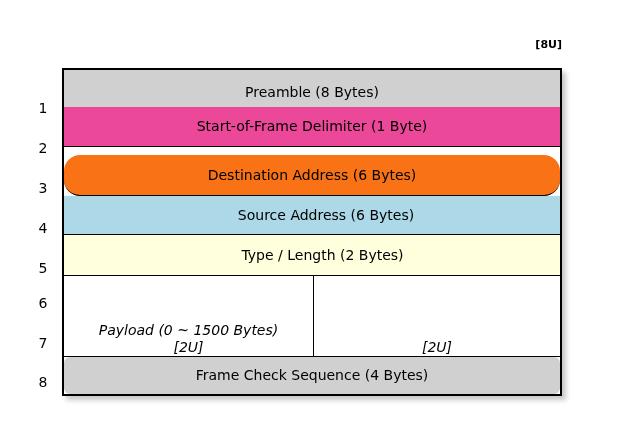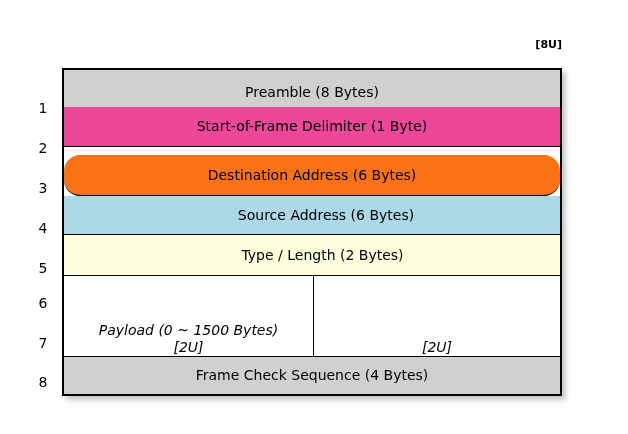--- a/index.html
+++ b/index.html
@@ -197,20 +197,20 @@
             <span class="cell-sub">[2U]</span>
           </span>
         </div>
         <div class="split-cell right">
           <span class="cell-label">
             <span class="cell-sub">[2U]</span>
           </span>
         </div>
       </div>
 
-      <div class="frame-row last" style="top:287px; height:37px; background:#D0D0D0;">
+      <div class="frame-row last" style="top:287px; height:37px; background:#D0D0D0;border-radius:6px;">
         <span class="cell-label">Frame Check Sequence (4 Bytes)</span>
       </div>
 
     </div>
   </div>
 
 </div>
 
 </body></html>

